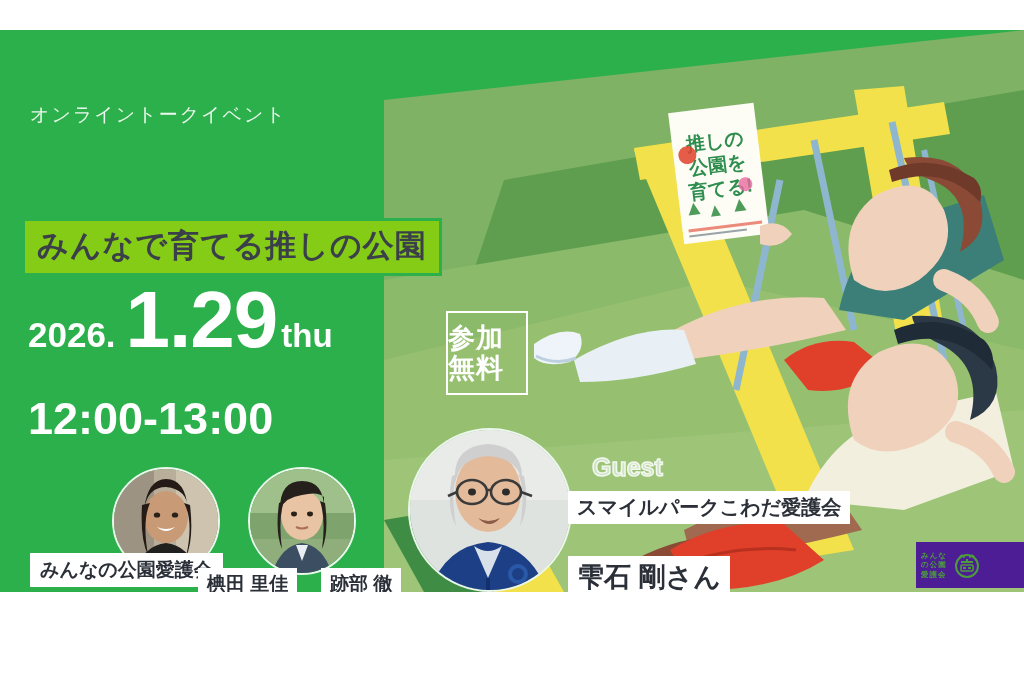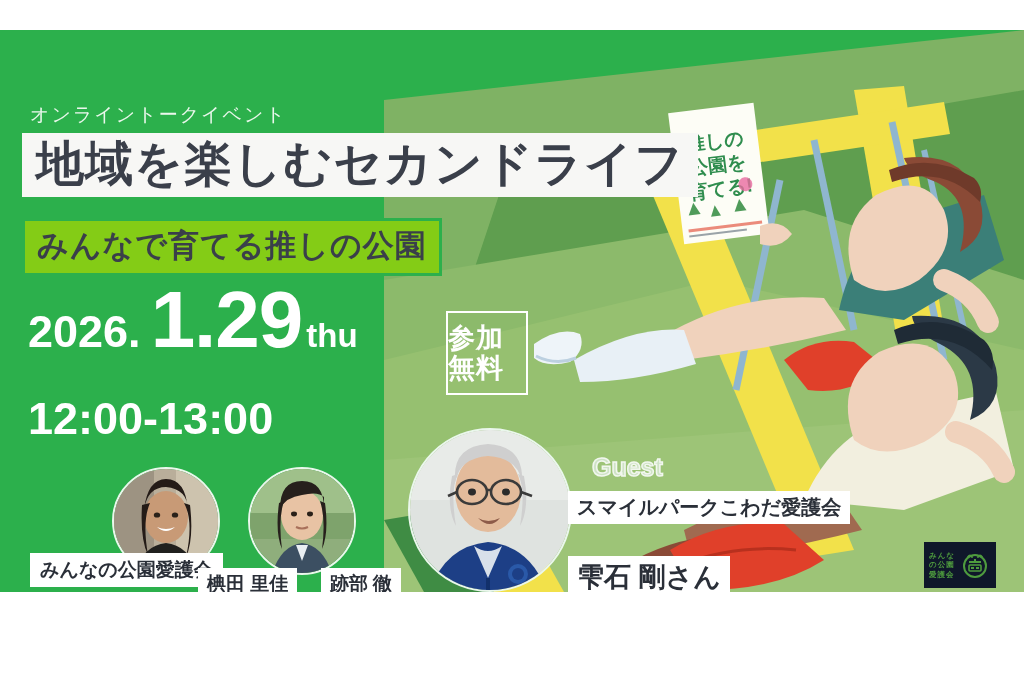--- a/index.html
+++ b/index.html
@@ -36,21 +36,21 @@
     position:absolute;left:22px;top:188px;
     background:#84cc16;border:3px solid #2cb04c;
     padding:4px 12px 6px 12px;white-space:nowrap;z-index:6;
   }
   .subtitle-bar span{
     font-size:31px;font-weight:700;color:#3a3f4a;letter-spacing:1px;
   }
 
   
   .datewrap{position:absolute;left:28px;top:250px;z-index:6;display:flex;align-items:baseline;}
-  .year{font-size:45px;font-weight:700;color:#fff;letter-spacing:0px;}
+  .year{font-size:35px;font-weight:700;color:#fff;letter-spacing:0px;}
   .bigdate{font-size:80px;font-weight:700;color:#fff;letter-spacing:-1px;margin-left:10px;line-height:1;}
   .dow{font-size:33px;font-weight:700;color:#fff;margin-left:4px;}
   .time{
     position:absolute;left:28px;top:363px;z-index:6;
     font-size:45px;font-weight:700;color:#fff;letter-spacing:0px;
   }
 
   
   .freebadge{
     position:absolute;left:446px;top:281px;width:78px;height:80px;
@@ -66,35 +66,35 @@
   #av1{left:112px;top:437px;width:104px;height:104px;}
   #av2{left:248px;top:437px;width:104px;height:104px;}
   #av3{left:408px;top:398px;width:160px;height:160px;}
 
   .chip{
     position:absolute;background:#fff;color:#2a2f38;
     font-weight:700;white-space:nowrap;z-index:7;
   }
   #org-chip{left:30px;top:523px;padding:4px 10px;font-size:19px;}
   #name1-chip{left:198px;top:538px;padding:3px 9px;font-size:19px;}
-  #name2-chip{left:321px;top:538px;padding:3px 9px;font-size:19px;font-family:Liberation Serif, serif;}
+  #name2-chip{left:321px;top:538px;padding:3px 9px;font-size:19px;}
 
   .guest-label{
     position:absolute;left:592px;top:423px;z-index:7;
     font-size:25px;font-weight:700;color:#cfe3c6;
     -webkit-text-stroke:1.5px #f2f7ef;
   }
   #guest-org{left:568px;top:461px;padding:3px 9px;font-size:20px;}
   #guest-name{left:568px;top:526px;padding:3px 9px;font-size:27px;}
 
   
   .logo{
-    position:absolute;left:916px;top:512px;width:72px;height:46px;
-    background:#0f172a;z-index:7;display:flex;align-items:center;
-    padding:0 5px;box-sizing:border-box;margin-left:8px;
+    position:absolute;left:916px;top:512px;width:108px;height:46px;
+    background:#4c1d95;z-index:7;display:flex;align-items:center;
+    padding:0 5px;box-sizing:border-box;
   }
   .logo-text{
     font-size:7.5px;font-weight:700;color:#4e9b3e;line-height:1.25;
     letter-spacing:1px;margin-right:5px;
   }
   .logo-mark{width:30px;height:30px;flex:0 0 30px;}
 </style>
 </head>
 <body>
 
@@ -165,23 +165,20 @@
         <path d="M376,196 Q396,188 408,204 Q396,220 376,214 Z" fill="#f0d2bc"></path>
 
         <path d="M150,314 Q176,296 196,304 Q202,320 186,332 Q162,338 150,328 Z" fill="#eef4f9"></path>
         <path d="M152,326 Q172,336 192,328" stroke="#bcd0e0" stroke-width="3" fill="none"></path>
       </g>
     </svg>
   </div>
 
   <div class="eyebrow">オンライントークイベント</div>
 
-  <div class="title-bar">
-    <span>地域を楽しむセカンドライフ</span>
-  </div>
 
   <div class="subtitle-bar">
     <span>みんなで育てる推しの公園</span>
   </div>
 
   <div class="datewrap">
     <span class="year">2026.</span>
     <span class="bigdate">1.29</span>
     <span class="dow">thu</span>
   </div>

